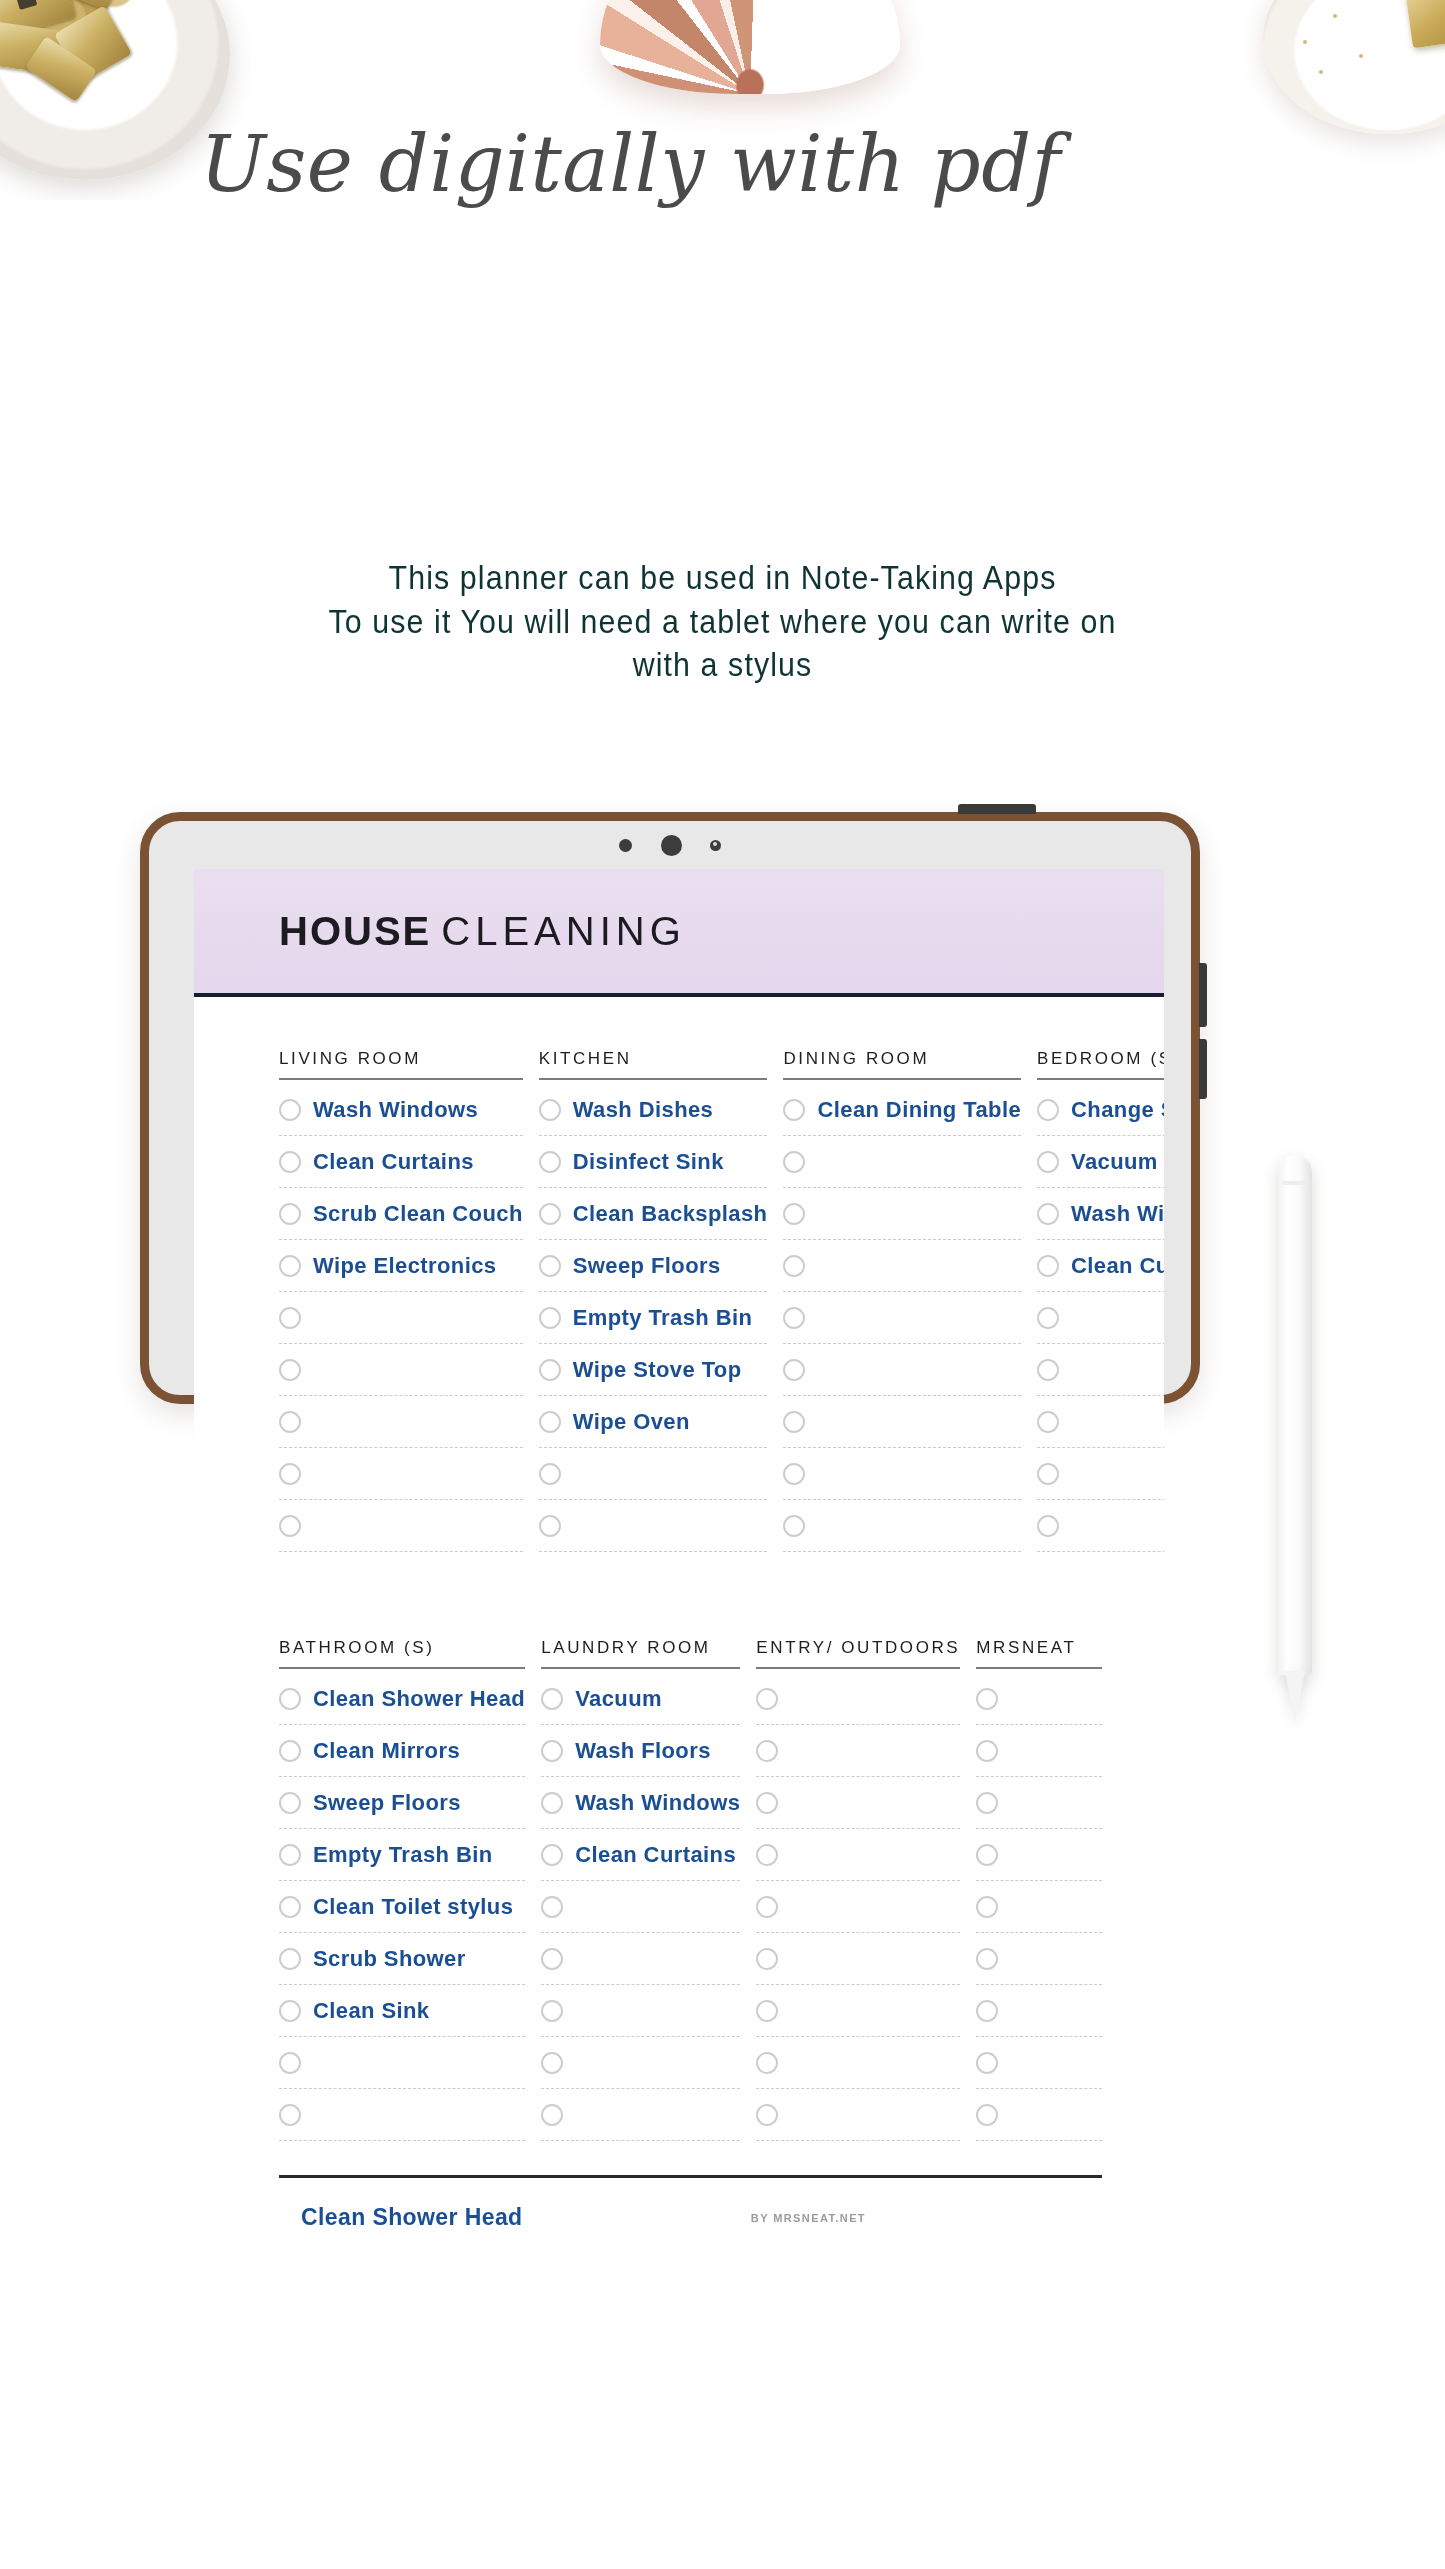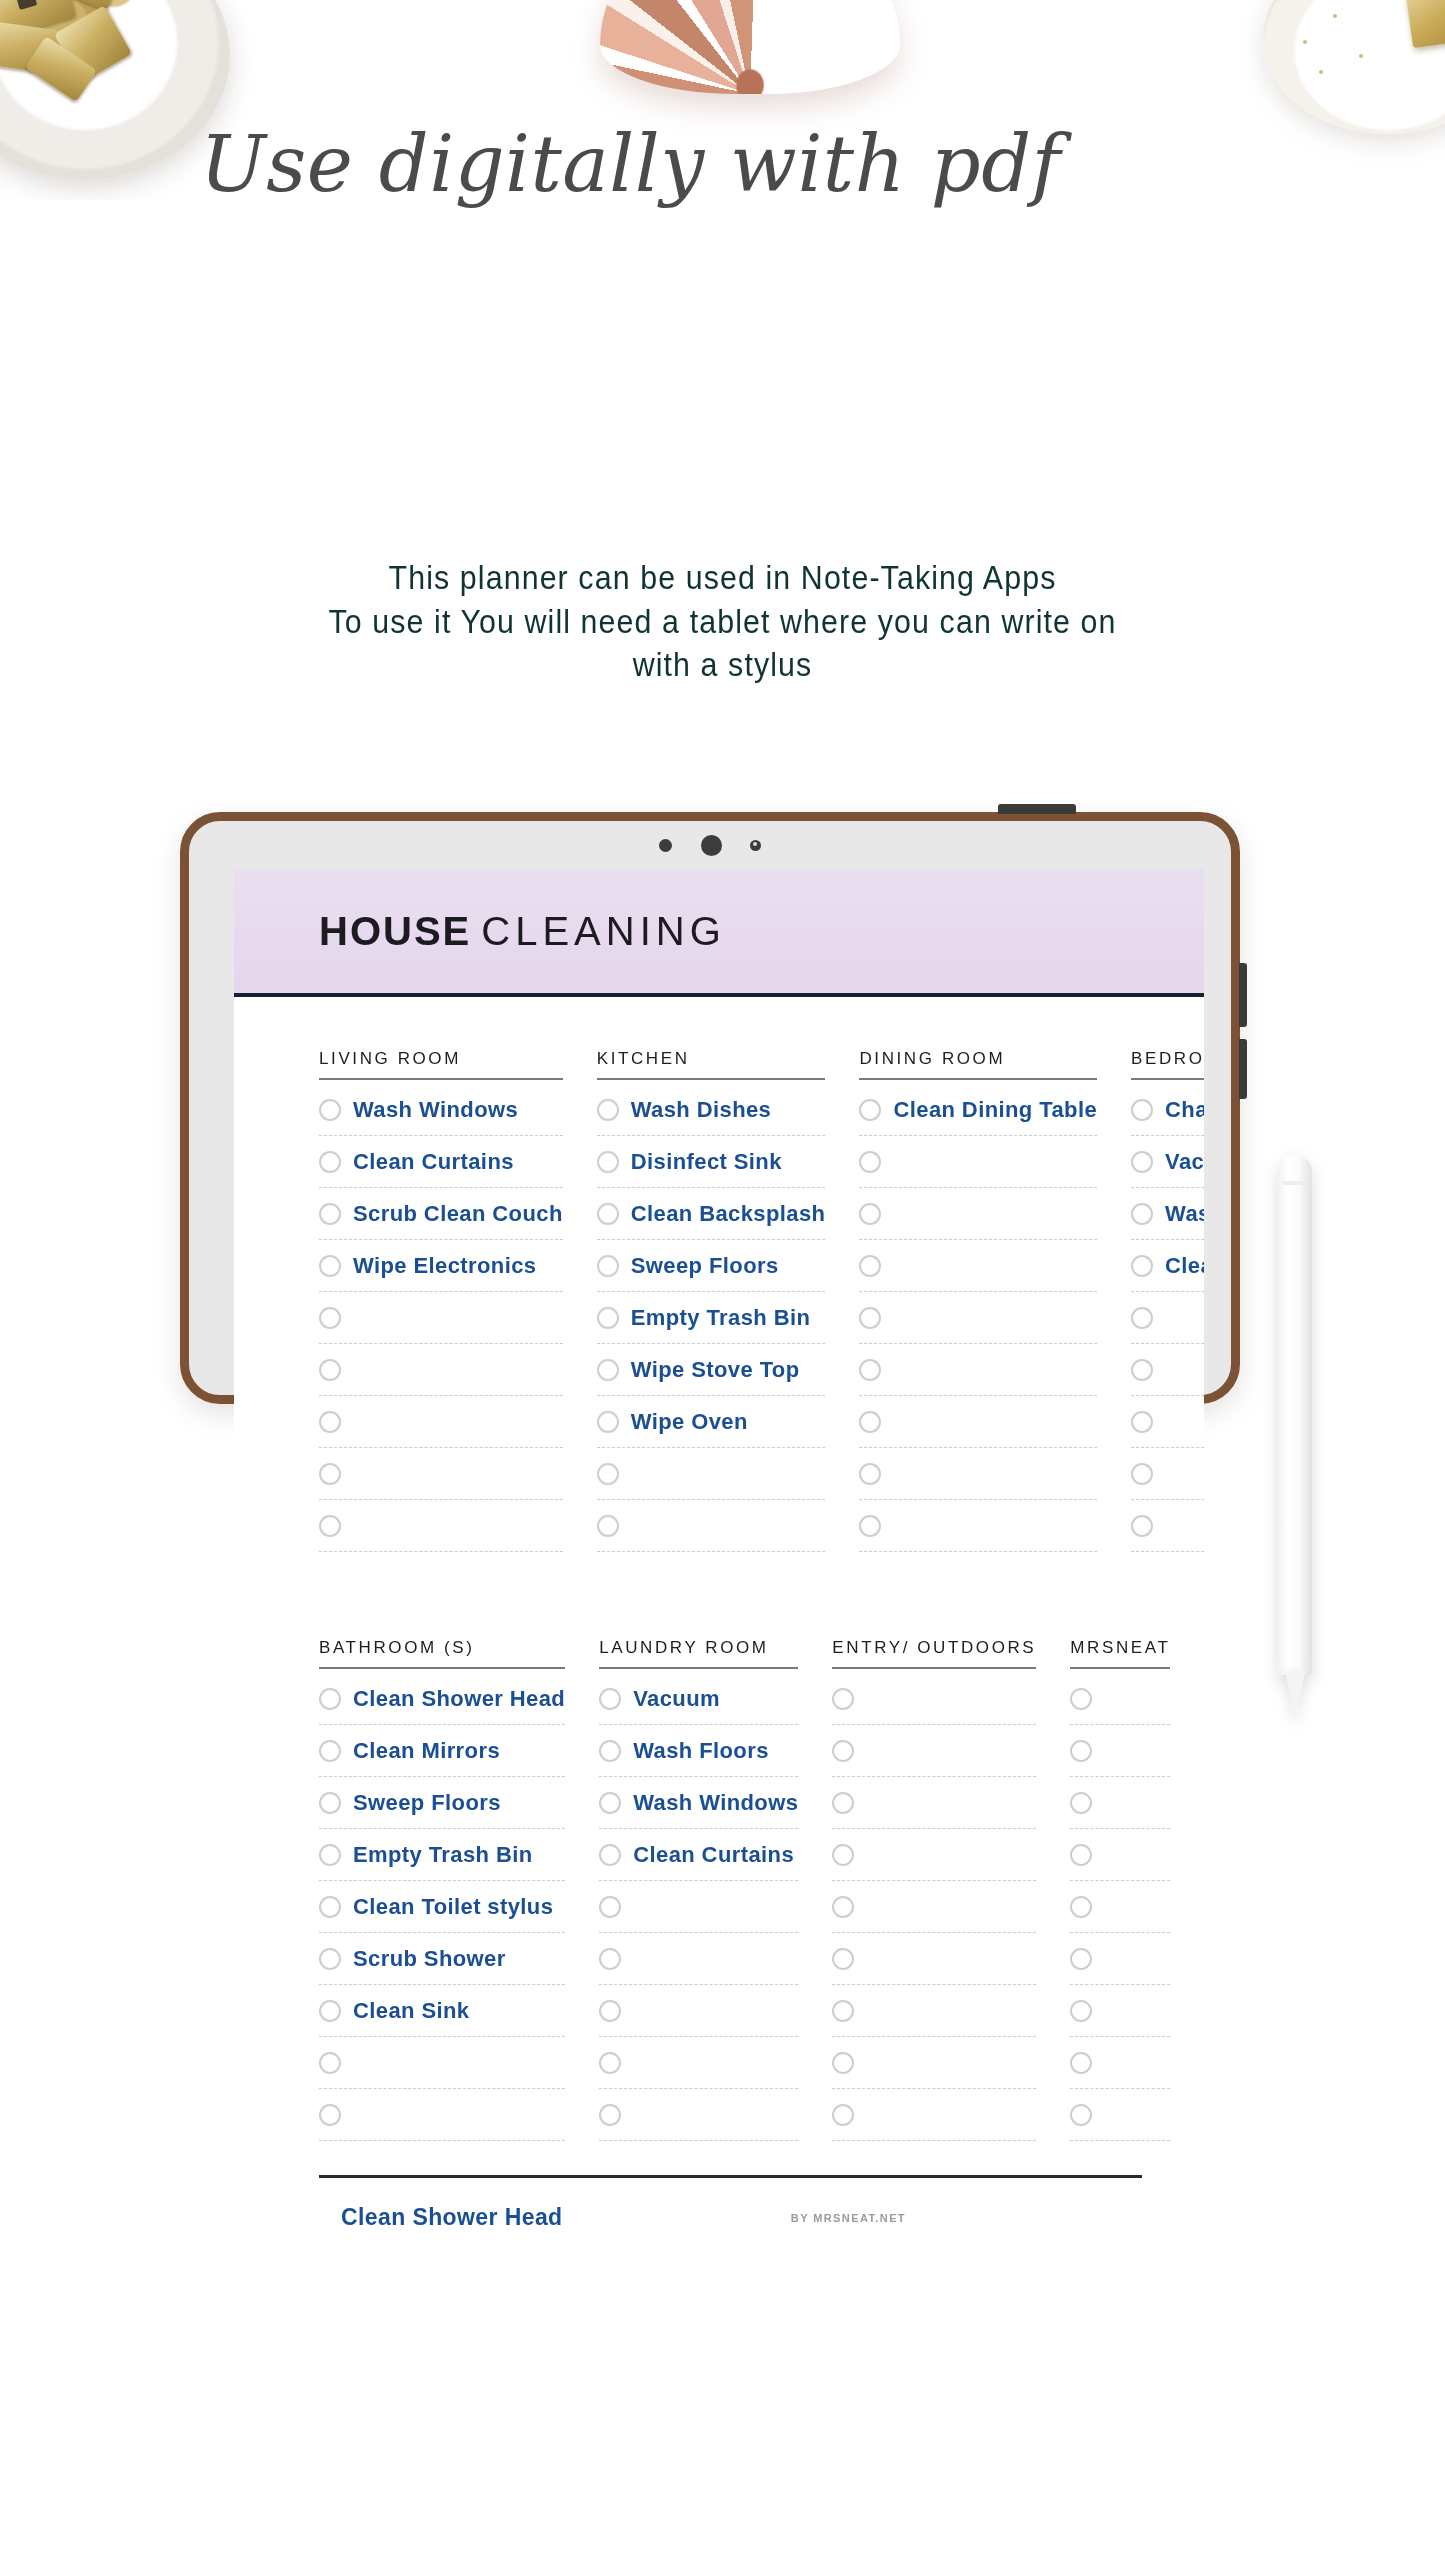--- a/index.html
+++ b/index.html
@@ -99,21 +99,21 @@
     font-family: "Liberation Sans Narrow", "Liberation Sans", sans-serif;
     font-size: 33px;
     font-weight: 400;
     line-height: 1.32;
     letter-spacing: 1.2px;
     transform: scaleX(.92);
   }
   .intro span { display: block; }
 
   
-  .tablet-wrap { position: absolute; left: 140px; top: 812px; width: 1060px; height: 610px; margin-left: 40px; }
+  .tablet-wrap { position: absolute; left: 140px; top: 812px; width: 1060px; height: 610px; }
 
   .tablet {
     position: absolute; left: 0; top: 0; width: 1060px; height: 592px;
     border: 9px solid #7b5334;
     border-radius: 40px;
     background: #e8e8e8;
     box-shadow: 0 10px 26px rgba(120,100,90,.18);
   }
   .btn-top {
     position: absolute; right: 155px; top: -17px; width: 78px; height: 10px;
@@ -147,21 +147,21 @@
   }
   .page-title {
     font-family: "Liberation Sans Narrow", "Liberation Sans", sans-serif;
     font-size: 40px; letter-spacing: 2px; color: #1b1b20;
   }
   .page-title .b { font-weight: 700; }
   .page-title .n { font-weight: 300; letter-spacing: 5px; margin-left: 10px; }
 
   .sheet { padding: 52px 62px 0 85px; }
 
-  .grid { display: grid; grid-template-columns: repeat(4, 1fr); column-gap: 34px; }
+  .grid { display: grid; grid-template-columns: repeat(4, 1fr); column-gap: 16px; }
   .grid.block2 { margin-top: 86px; }
 
   .col-head {
     font-family: "Liberation Sans Narrow", "Liberation Sans", sans-serif;
     font-size: 17px; font-weight: 500; letter-spacing: 2.6px;
     color: #1d1d22; padding-bottom: 9px;
     border-bottom: 2px solid #7b7b7b;
     white-space: nowrap;
   }
 

